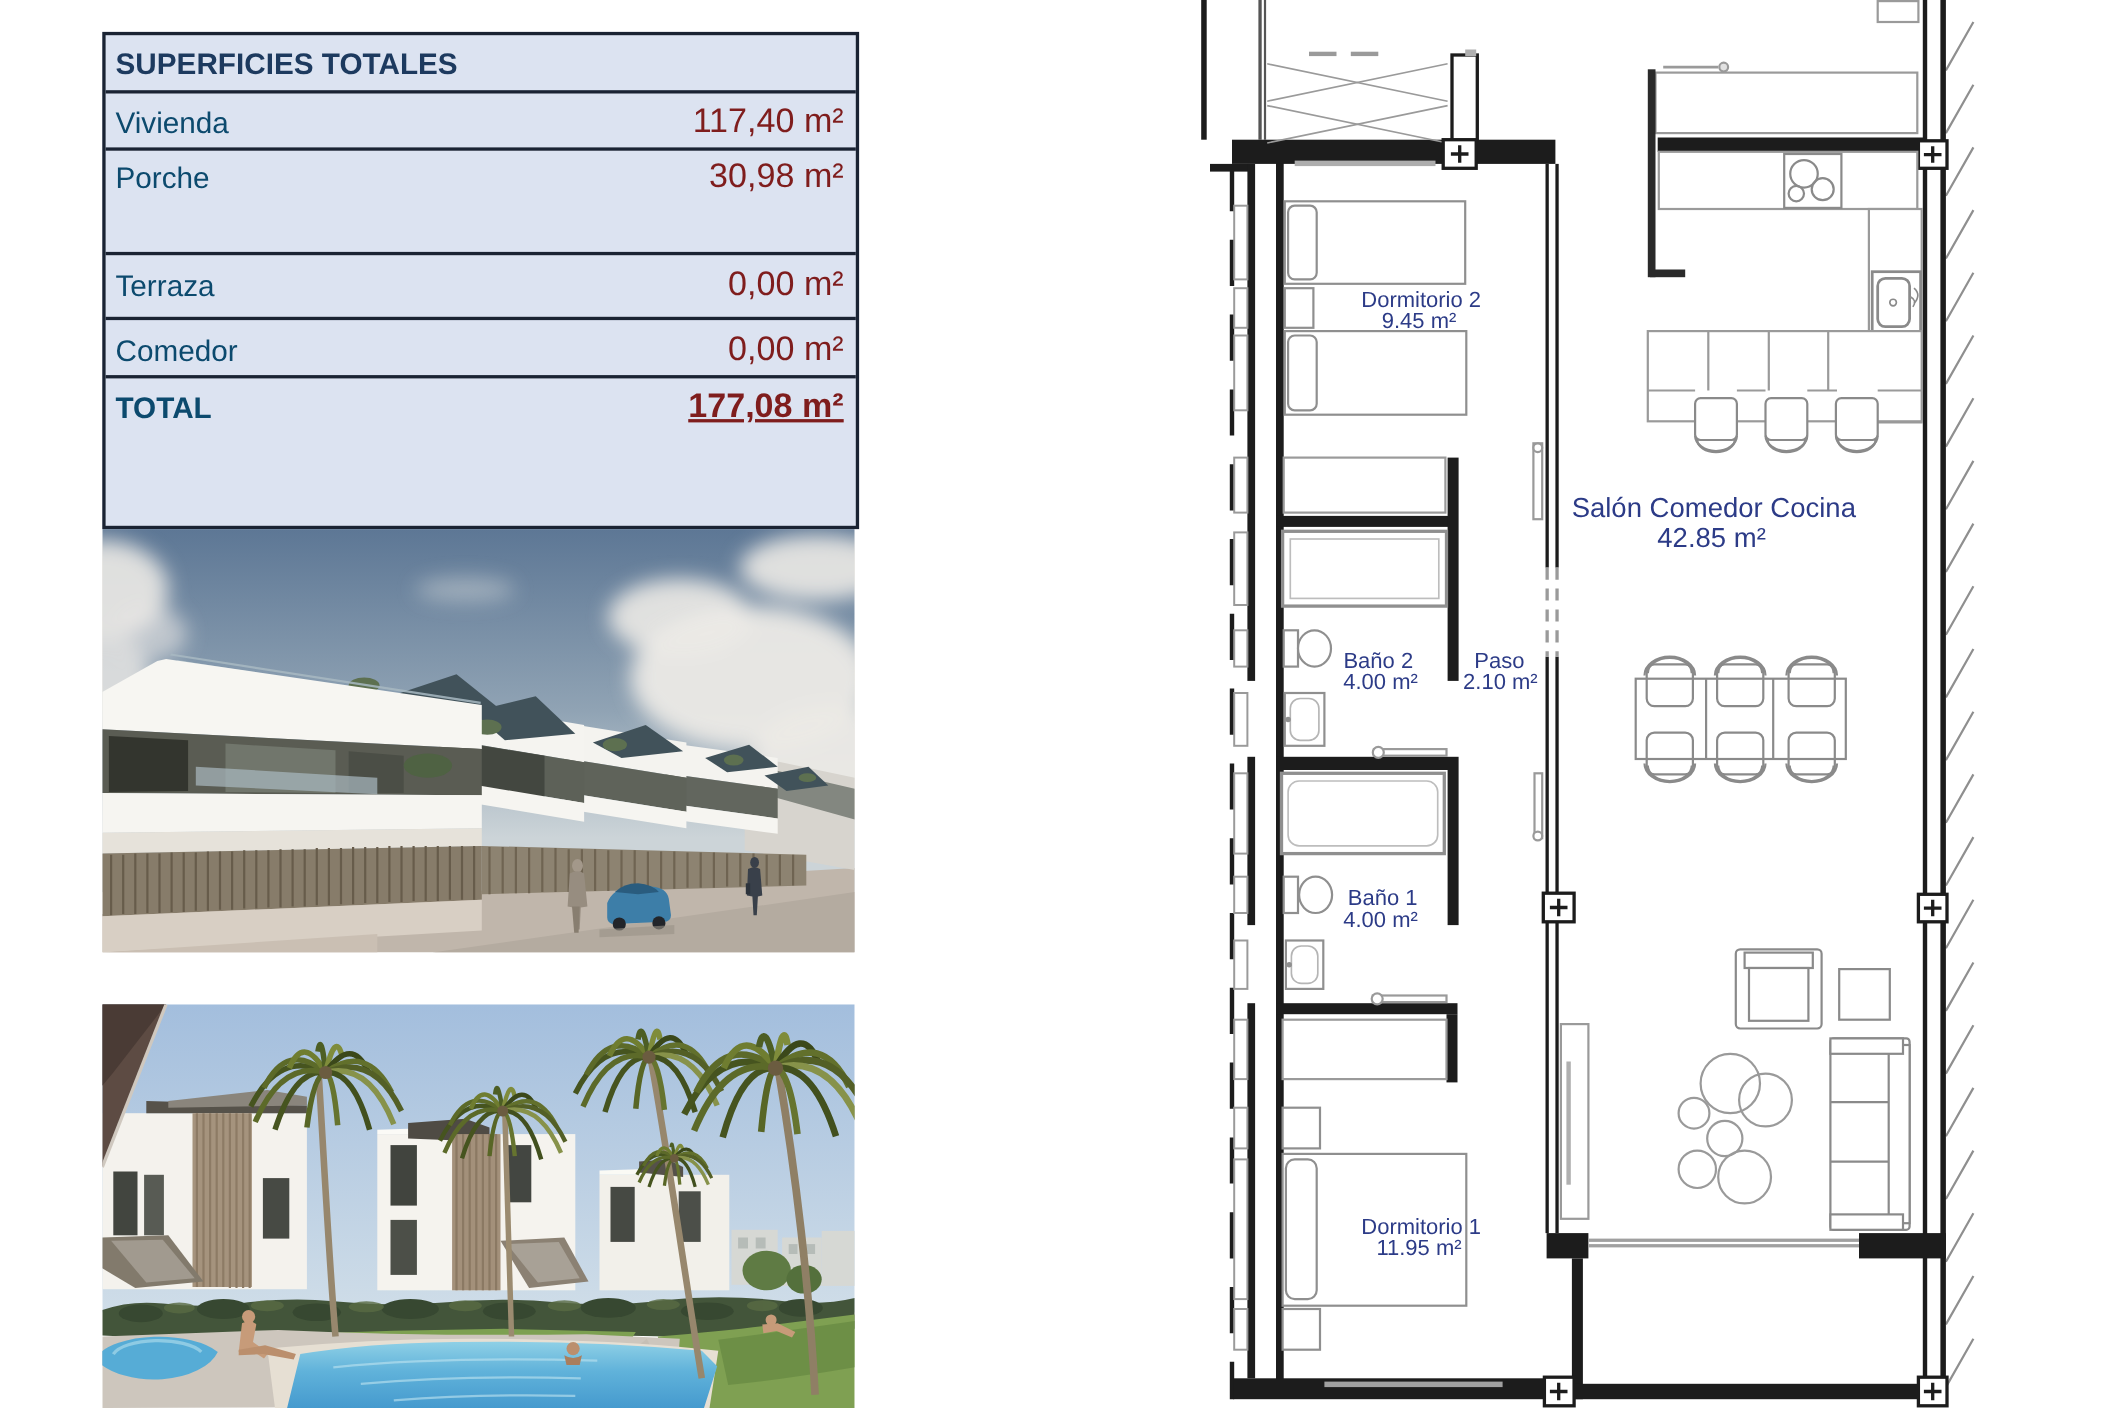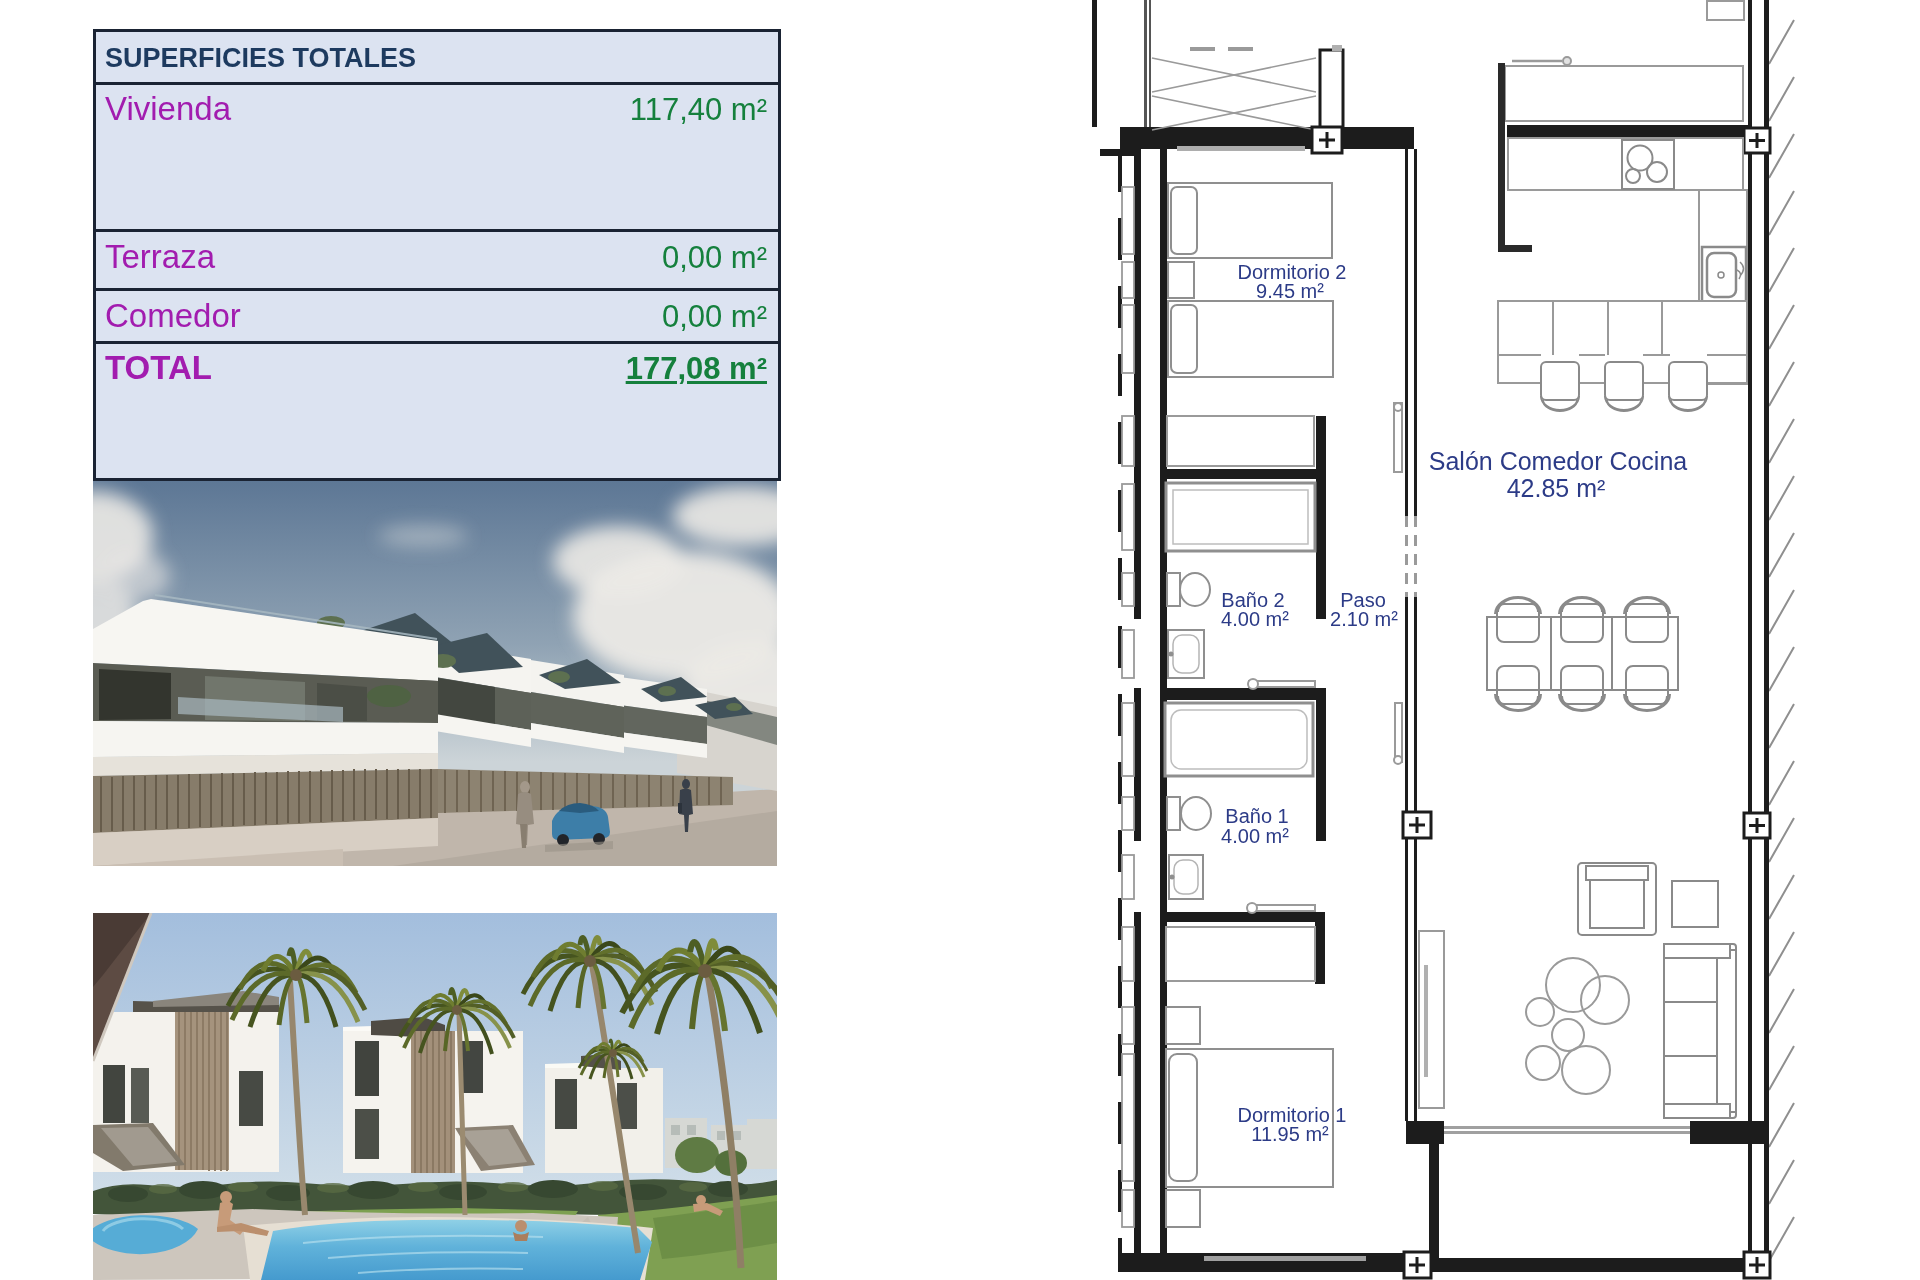--- a/index.html
+++ b/index.html
@@ -2,38 +2,42 @@
 <html><head>
 <meta charset="utf-8">
 <style>
   html,body{margin:0;padding:0;background:#ffffff;width:1920px;height:1280px;overflow:hidden;}
   *{box-sizing:border-box;}
   body{font-family:"Liberation Sans", sans-serif;}
   .abs{position:absolute;}
   
   #tbl{position:absolute;left:93px;top:29px;width:688px;height:452px;background:#dce3f1;border:3px solid #1a2333;}
   .trow{position:absolute;left:0;width:100%;border-top:3px solid #1a2333;}
-  .tlabel{position:absolute;left:9px;bottom:6px;font-size:33px;color:#a21caf;}
-  .tval{position:absolute;right:11px;bottom:6px;font-size:31px;color:#15803d;}
+  .tlabel{position:absolute;left:9px;bottom:6px;font-size:27px;color:#0c4a6e;}
+  .tval{position:absolute;right:11px;bottom:6px;font-size:31px;color:#7f1d1d;}
   .hdr{position:absolute;left:9px;bottom:8px;font-size:27px;font-weight:bold;color:#1d3a5f;}
 </style>
 </head>
 <body>
 
 <div id="tbl">
 
   <div class="trow" style="top:0;height:50px;border-top:none;">
       <span class="hdr">SUPERFICIES TOTALES</span>
     </div>
 
   <div class="trow" style="top:50px;height:52px;">
       <span class="tlabel">Vivienda</span>
       <span class="tval">117,40 m²</span>
     </div>
 
+  <div class="trow" style="top:102px;height:50px;">
+      <span class="tlabel">Porche</span>
+      <span class="tval">30,98 m²</span>
+    </div>
 
 
   <div class="trow" style="top:197px;height:53px;">
       <span class="tlabel">Terraza</span>
       <span class="tval">0,00 m²</span>
     </div>
 
   <div class="trow" style="top:256px;height:53px;">
       <span class="tlabel">Comedor</span>
       <span class="tval">0,00 m²</span>

